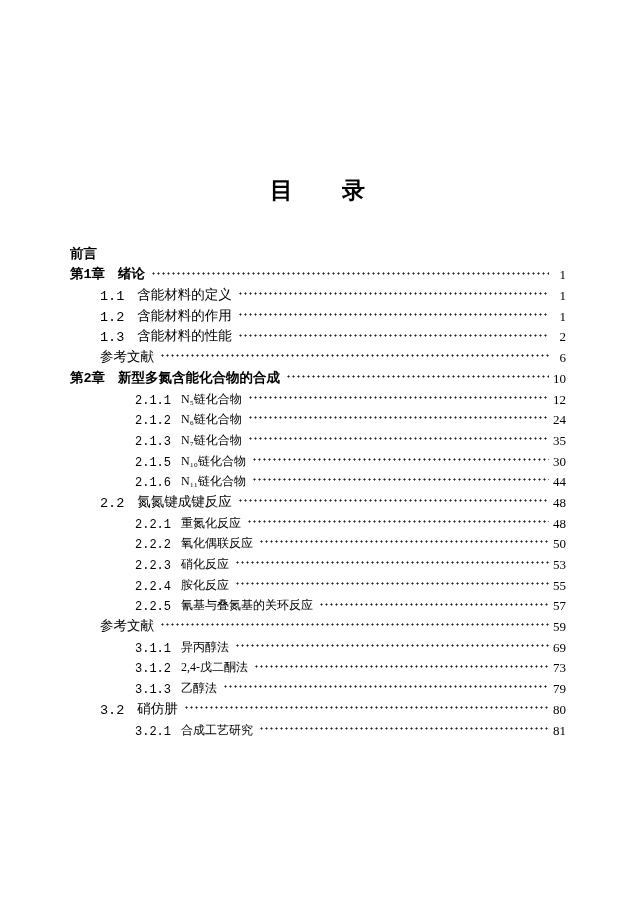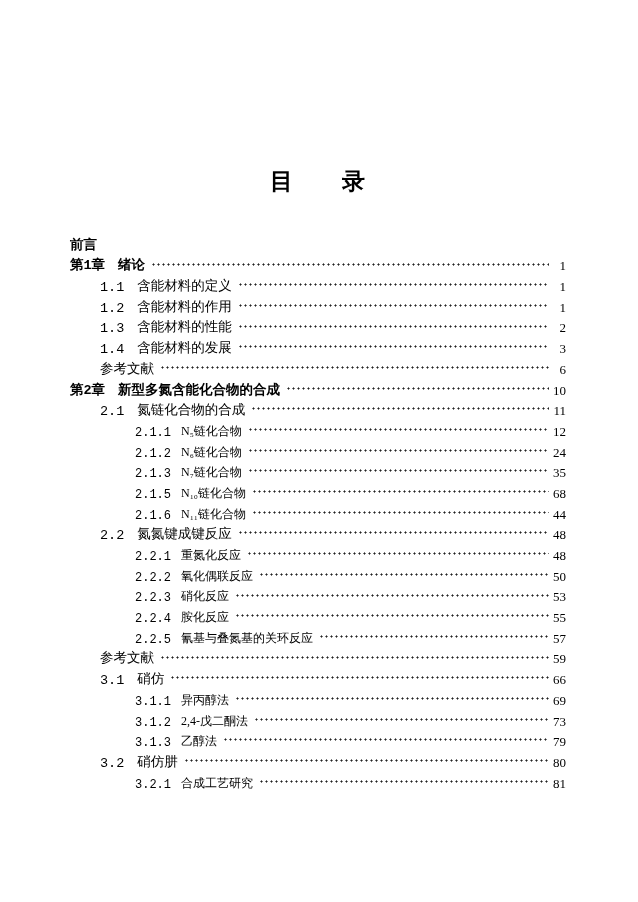--- a/index.html
+++ b/index.html
@@ -15,21 +15,21 @@
   .page {
     box-sizing: border-box;
     width: 638px;
     height: 902px;
     padding: 158px 72px 0 70px;
     background: #ffffff;
     color: #000000;
     font-family: "Liberation Serif", "DejaVu Serif", serif;
   }
   .doc-title {
-    margin: 8px 0 36px 0;
+    margin: 17px 0 36px 0;
     text-align: center;
     font-family: "Liberation Sans", "DejaVu Sans", sans-serif;
     font-weight: bold;
     font-size: 23px;
     letter-spacing: 1px;
     color: #000000;
   }
   .toc-list {
     width: 100%;
   }
@@ -101,42 +101,30 @@
         <span class="leader"></span>
         <span class="pg">1</span>
       </div>
       <div class="toc-row level-1">
         <span class="num">1.3</span>
         <span class="txt">含能材料的性能</span>
         <span class="leader"></span>
         <span class="pg">2</span>
       </div>
       <div class="toc-row level-1">
-        <span class="num">1.4</span>
-        <span class="txt">含能材料的发展</span>
-        <span class="leader"></span>
-        <span class="pg">3</span>
-      </div>
-      <div class="toc-row level-1">
         <span class="txt">参考文献</span>
         <span class="leader"></span>
         <span class="pg">6</span>
       </div>
       <div class="toc-row level-0 bold">
         <span class="num">第2章</span>
         <span class="txt">新型多氮含能化合物的合成</span>
         <span class="leader"></span>
         <span class="pg">10</span>
       </div>
-      <div class="toc-row level-1">
-        <span class="num">2.1</span>
-        <span class="txt">氮链化合物的合成</span>
-        <span class="leader"></span>
-        <span class="pg">11</span>
-      </div>
       <div class="toc-row level-2">
         <span class="num">2.1.1</span>
         <span class="txt">N₅链化合物</span>
         <span class="leader"></span>
         <span class="pg">12</span>
       </div>
       <div class="toc-row level-2">
         <span class="num">2.1.2</span>
         <span class="txt">N₆链化合物</span>
         <span class="leader"></span>
@@ -145,21 +133,21 @@
       <div class="toc-row level-2">
         <span class="num">2.1.3</span>
         <span class="txt">N₇链化合物</span>
         <span class="leader"></span>
         <span class="pg">35</span>
       </div>
       <div class="toc-row level-2">
         <span class="num">2.1.5</span>
         <span class="txt">N₁₀链化合物</span>
         <span class="leader"></span>
-        <span class="pg">68</span>
+        <span class="pg">30</span>
       </div>
       <div class="toc-row level-2">
         <span class="num">2.1.6</span>
         <span class="txt">N₁₁链化合物</span>
         <span class="leader"></span>
         <span class="pg">44</span>
       </div>
       <div class="toc-row level-1">
         <span class="num">2.2</span>
         <span class="txt">氮氮键成键反应</span>
@@ -193,26 +181,20 @@
       <div class="toc-row level-2">
         <span class="num">2.2.5</span>
         <span class="txt">氰基与叠氮基的关环反应</span>
         <span class="leader"></span>
         <span class="pg">57</span>
       </div>
       <div class="toc-row level-1">
         <span class="txt">参考文献</span>
         <span class="leader"></span>
         <span class="pg">59</span>
-      </div>
-      <div class="toc-row level-1">
-        <span class="num">3.1</span>
-        <span class="txt">硝仿</span>
-        <span class="leader"></span>
-        <span class="pg">66</span>
       </div>
       <div class="toc-row level-2">
         <span class="num">3.1.1</span>
         <span class="txt">异丙醇法</span>
         <span class="leader"></span>
         <span class="pg">69</span>
       </div>
       <div class="toc-row level-2">
         <span class="num">3.1.2</span>
         <span class="txt">2,4-戊二酮法</span>

